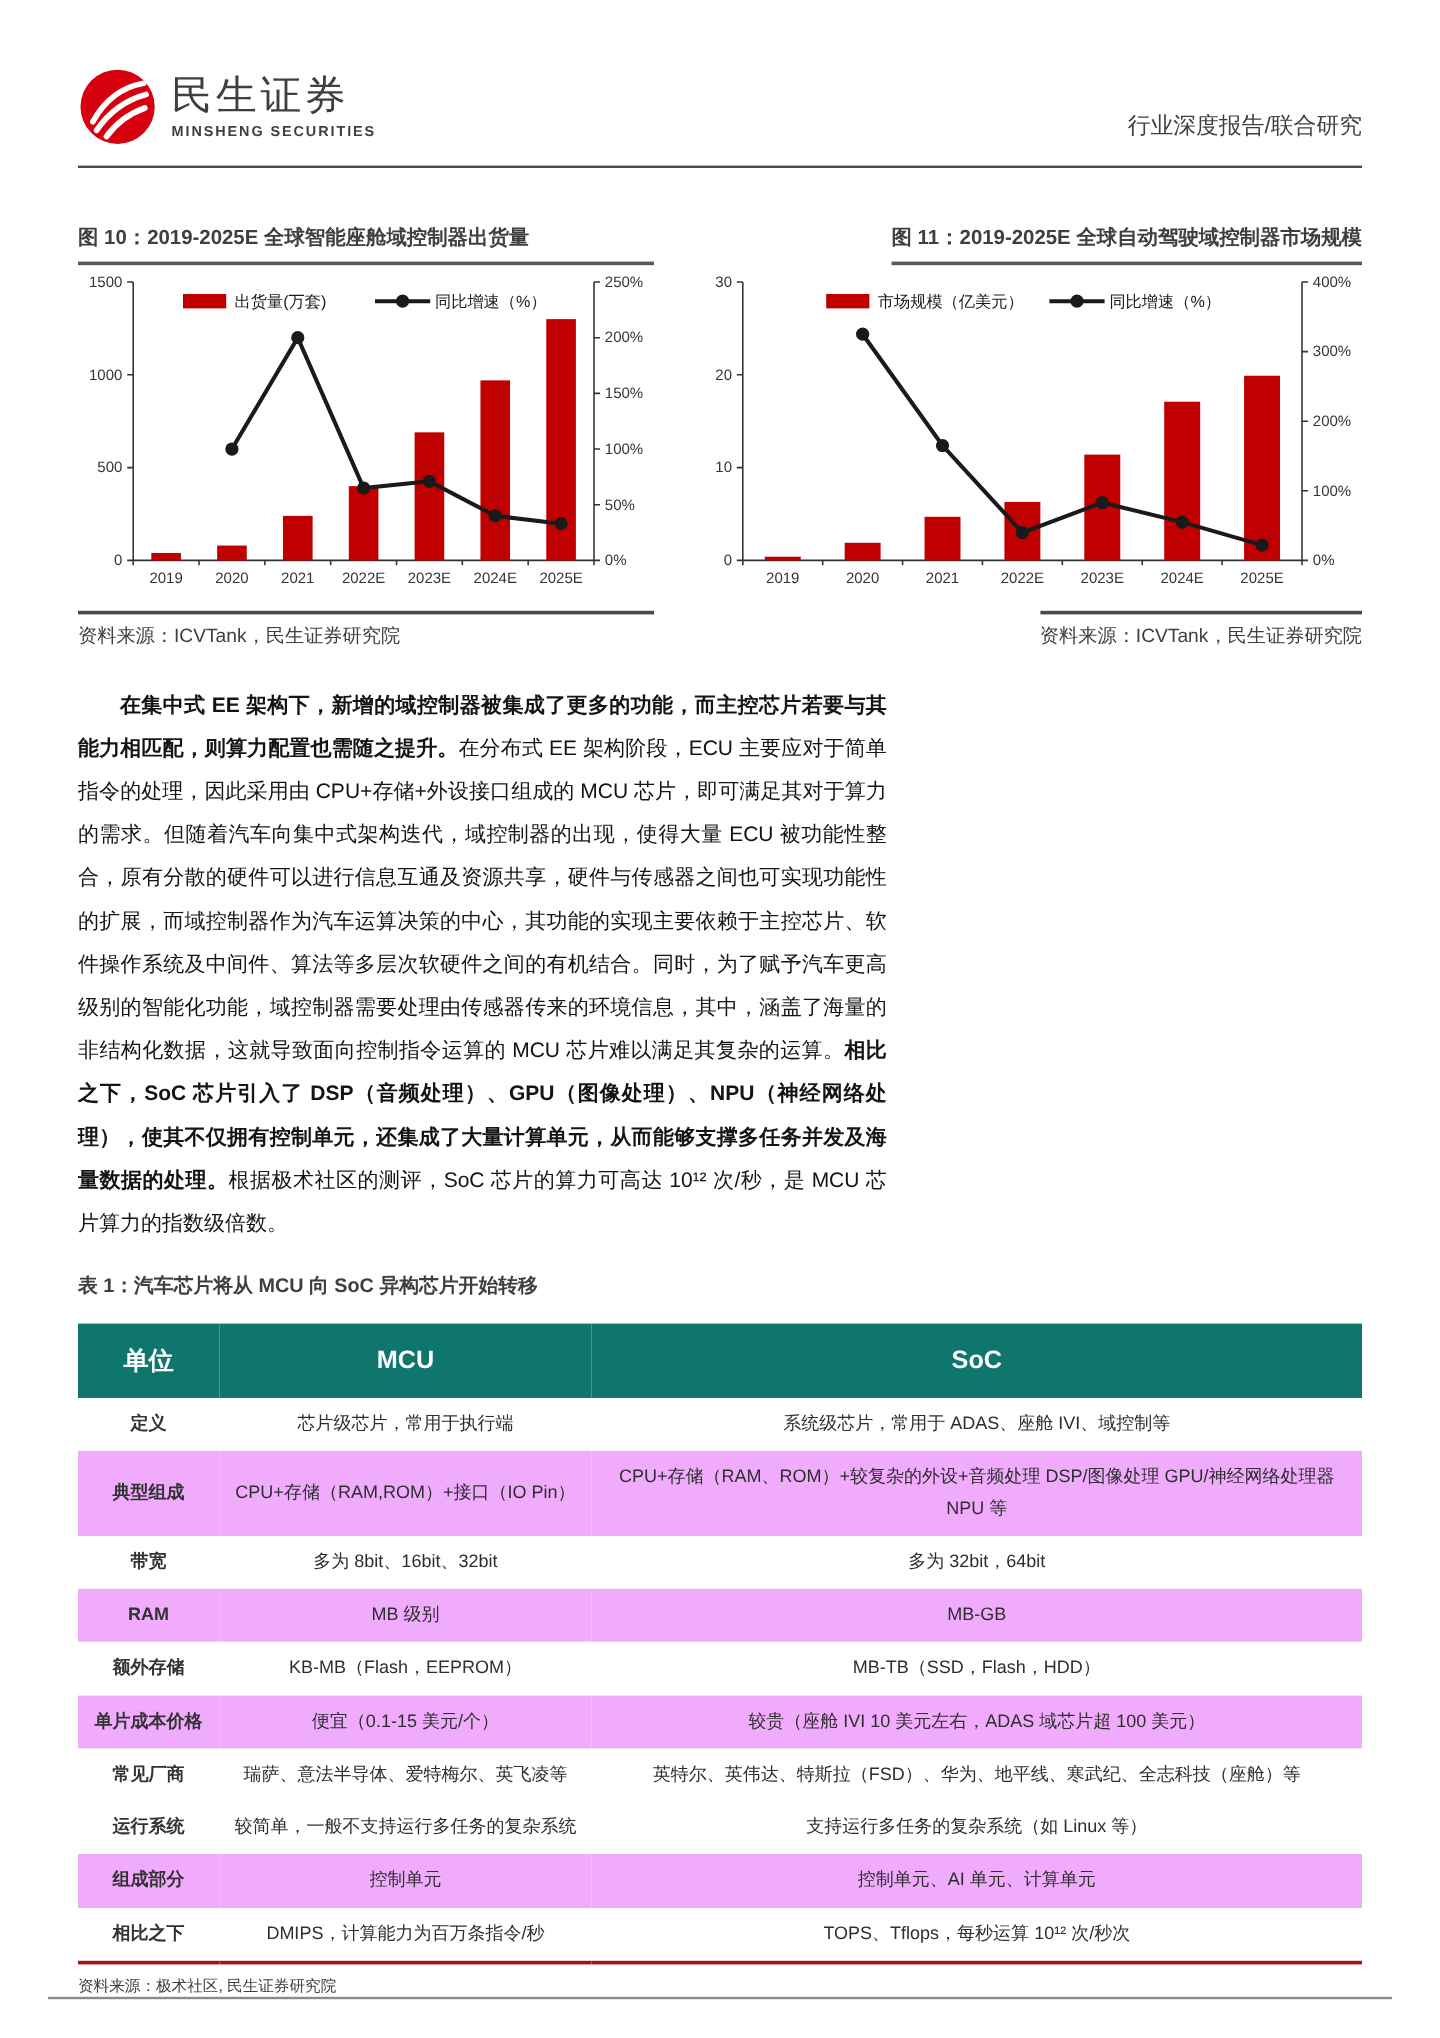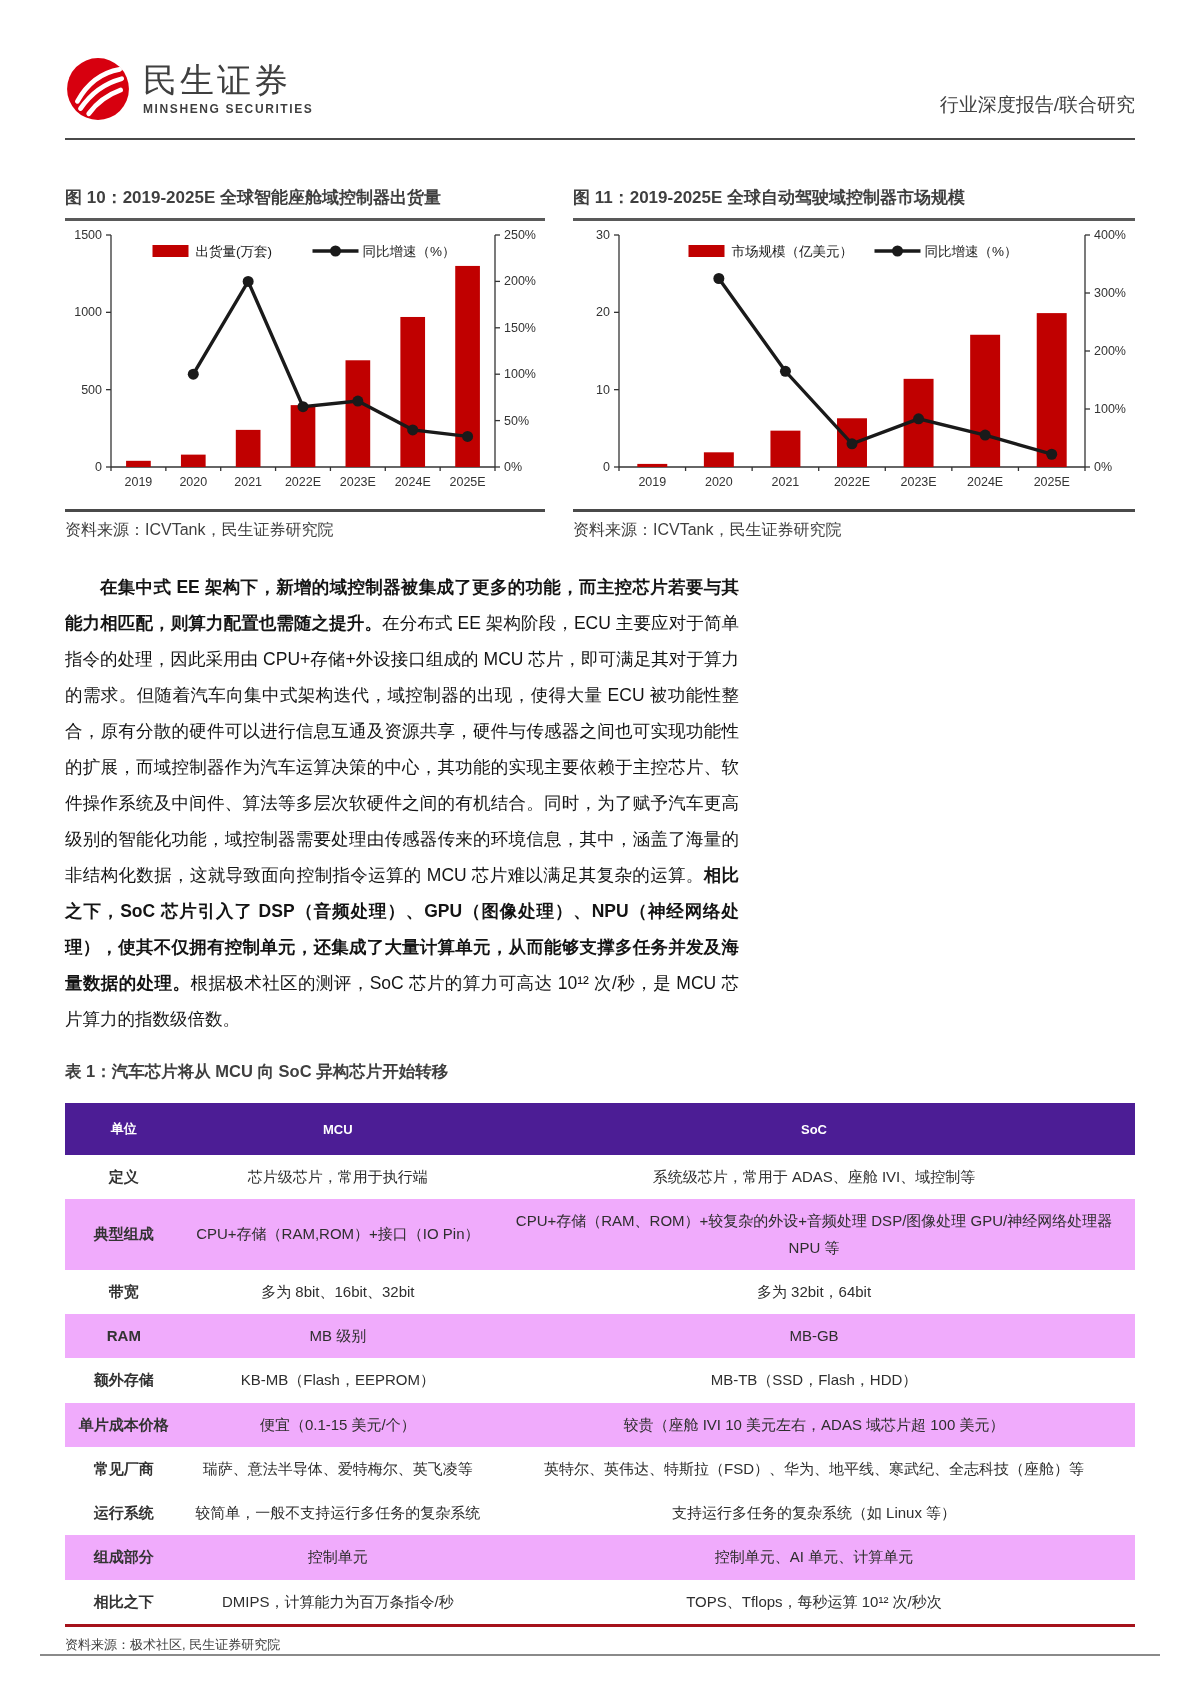--- a/index.html
+++ b/index.html
@@ -19,39 +19,39 @@
   .brand-mark { width:66px; height:66px; }
   .brand-text { display:flex; flex-direction:column; }
   .brand-name { font-size:34px; font-weight:normal; color:#3f3f3f; letter-spacing:3px; line-height:1.1; }
   .brand-sub { font-size:12px; font-weight:bold; color:#3f3f3f; letter-spacing:1.6px; margin-top:3px; }
   .report-type { font-size:19px; color:#3f3f3f; padding-bottom:4px; }
 
   
   .figures { display:flex; gap:28px; margin-top:46px; }
   .fig { display:flex; flex-direction:column; }
   .fig-10 { width:480px; }
-  .fig-11 { width:562px; }
+  .fig-11 { width:562px;align-items:flex-end; }
   .fig-title { font-size:17px; font-weight:bold; color:#3f3f3f; padding-bottom:9px; border-bottom:3px solid #595959; }
   .fig-chart { margin-top:6px; }
   .fig-source { border-top:3px solid #4a4a4a; margin-top:10px; padding-top:8px; font-size:16px; color:#3f3f3f; }
 
   
   .body-para {
     margin-top:28px; width:674px;
     font-size:17.5px; line-height:36px; text-align:justify; color:#141414;
     text-indent:2em;
   }
   .body-para .b { font-weight:bold; }
 
   
   .table-block { margin-top:24px; }
   .table-title { font-size:16.5px; font-weight:bold; color:#3f3f3f; margin-bottom:20px; }
   table.chip-table { width:100%; border-collapse:collapse; border-bottom:3px solid #a5121b; }
   .chip-table th {
-    background:#4c1d95; color:#ffffff; font-weight:bold; font-size:13px;
+    background:#0f766e; color:#ffffff; font-weight:bold; font-size:21px;
     padding:17px 22px; text-align:center;
   }
   .chip-table td {
     font-size:15px; color:#2e2e2e; text-align:center; padding:9px 8px; line-height:1.75;
     font-weight:500;
   }
   .chip-table td.row-label { font-weight:bold; color:#333; }
   .chip-table tr.shaded { background:#f0abfc; }
   .chip-table col.c1 { width:11%; } .chip-table col.c2 { width:29%; } .chip-table col.c3 { width:60%; }
   .table-source { margin-top:9px; font-size:13px; color:#3f3f3f; }

